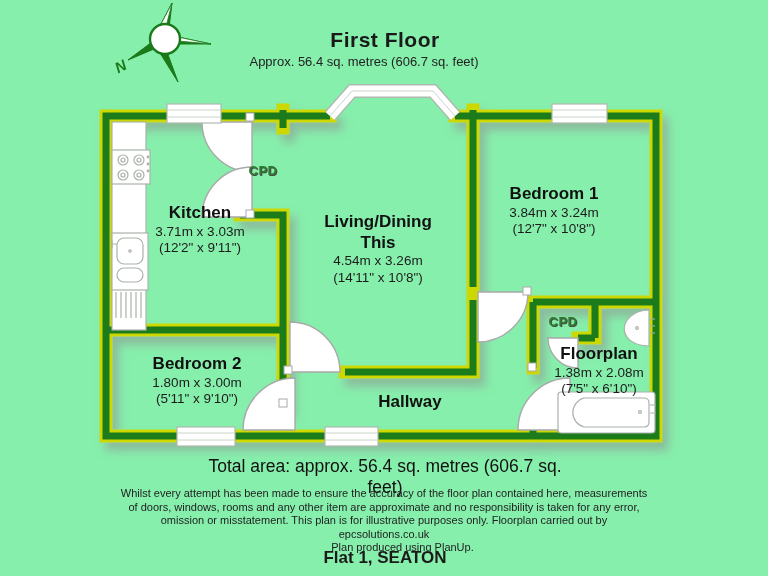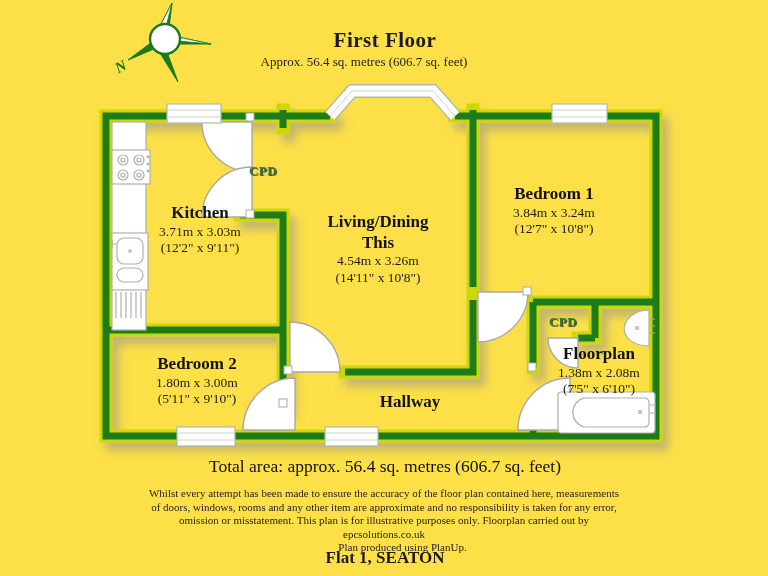--- a/index.html
+++ b/index.html
@@ -1,17 +1,17 @@
 <!DOCTYPE html>
 <html><head>
 <meta charset="utf-8">
 <style>
   html,body{margin:0;padding:0;background:#fff;}
-  #page{position:relative;width:768px;height:576px;background:#fde047;overflow:hidden;
-        font-family:Liberation Serif, serif;color:#1a1a1a;}
+  #page{position:relative;width:768px;height:576px;background:#86efac;overflow:hidden;
+        font-family:Liberation Sans, sans-serif;color:#1a1a1a;}
   .abs{position:absolute;}
   .ctr{transform:translateX(-50%);text-align:center;}
   #title{left:385px;top:28px;font-size:21px;font-weight:bold;letter-spacing:.5px;}
   #subtitle{left:364px;top:54px;font-size:13px;color:#222;}
   .room-label{text-align:center;line-height:1.22;}
   .room-name{font-size:17px;font-weight:bold;color:#111;}
   .room-dim{font-size:13.5px;color:#1c1c1c;}
   .cpd{font-size:13px;font-weight:bold;color:#2f7d2f;text-shadow:1px 1px 0 #4a4a4a;letter-spacing:.5px;}
   #total-line{left:385px;top:456px;font-size:17.5px;color:#111;}
   #disclaimer{left:384px;top:487px;width:604px;font-size:11px;line-height:13.5px;color:#222;}

